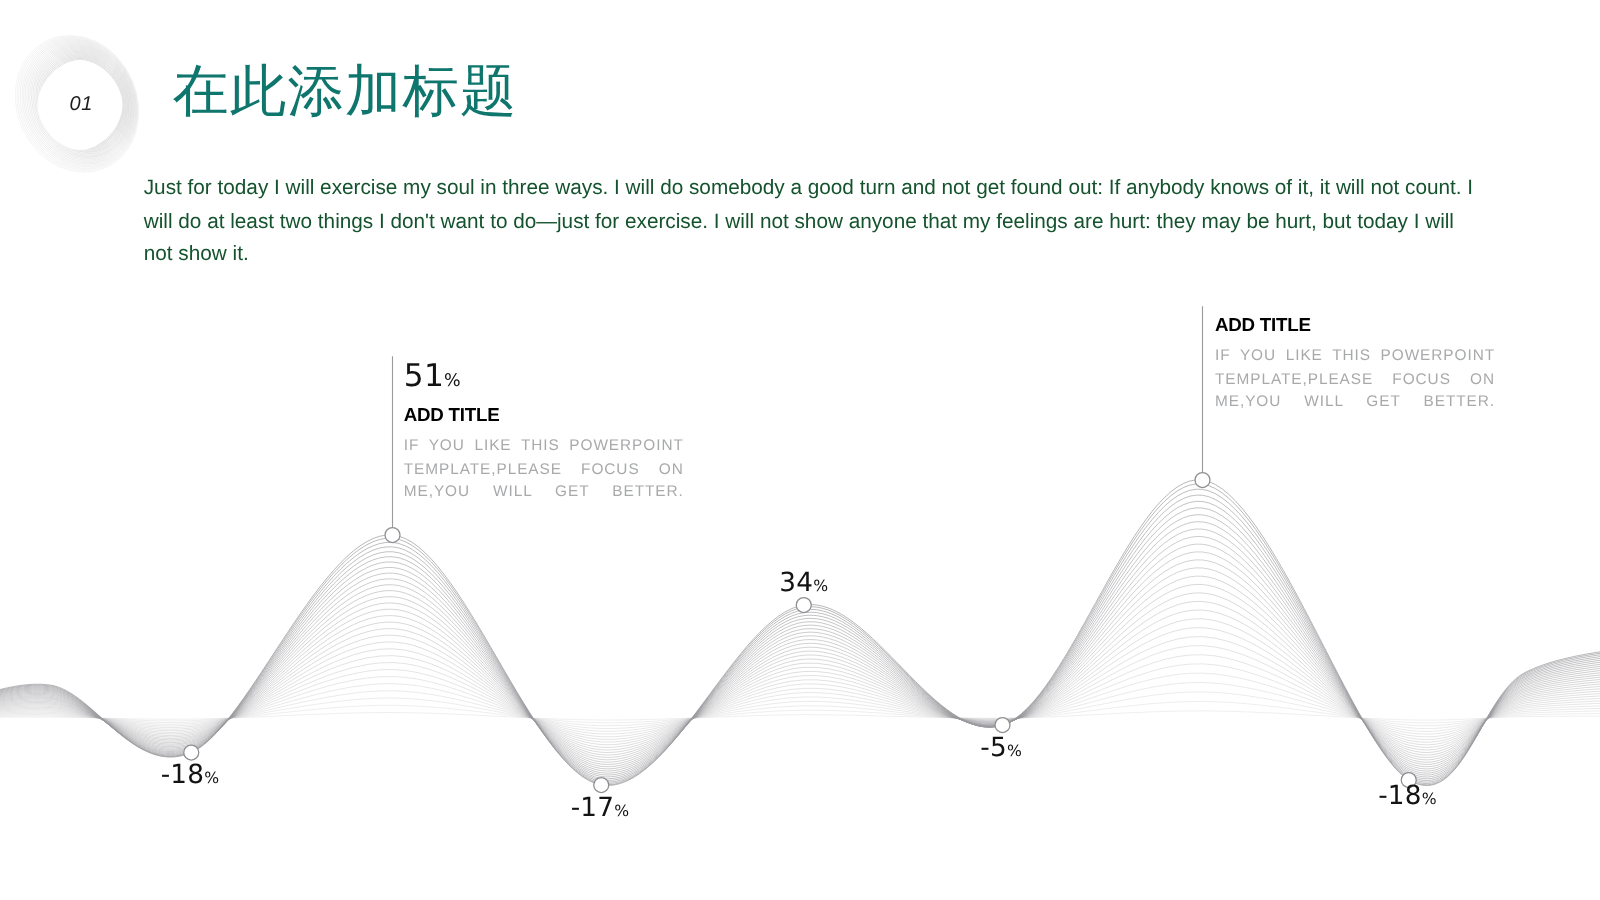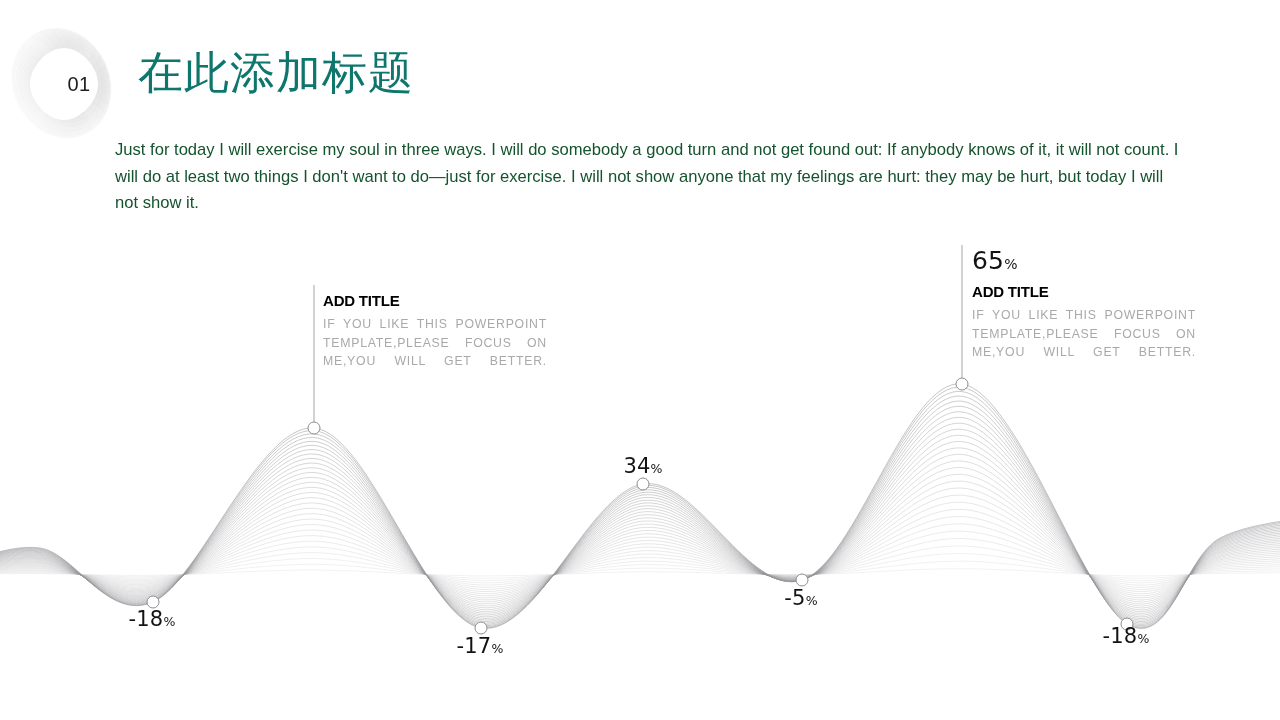--- a/index.html
+++ b/index.html
@@ -20,33 +20,34 @@
   #header-badge {
     position: absolute;
     left: 8px;
     top: 26px;
     width: 112px;
     height: 116px;
   }
   #header-badge svg { display: block; }
   #badge-number {
     position: absolute;
-    left: 14px;
+    left: 0;
     top: 0;
     width: 112px;
     height: 116px;
     display: flex;
     align-items: center;
     justify-content: center;
-    font-size: 20px;
+    font-size: 16px;
     color: #1d1d1d;
     letter-spacing: .5px;
     font-family: "Liberation Sans", sans-serif;
     padding-left: 2px;
     box-sizing: border-box;
+    font-style: italic;
   }
 
   #page-title {
     position: absolute;
     left: 114px;
     top: 44px;
     font-size: 45px;
     line-height: 58px;
     color: #0f766e;
     font-family: "DejaVu Sans", sans-serif;
@@ -250,32 +251,32 @@
     <path id="badge-shape" d="M56,22 C72,22 90,40 90,58 C90,76 72,94 56,94 C40,94 22,76 22,58 C22,40 40,22 56,22 Z" fill="#ffffff" stroke="none"></path>
   </svg>
   <div id="badge-number">01</div>
 </div>
 
 <div id="page-title">在此添加标题</div>
 
 <div id="intro-paragraph">Just for today I will exercise my soul in three ways. I will do somebody a good turn and not get found out: If anybody knows of it, it will not count. I will do at least two things I don't want to do—just for exercise. I will not show anyone that my feelings are hurt: they may be hurt, but today I will not show it.</div>
 
 <div class="callout" id="callout-51">
-  <div class="callout-title">ADD TITLE</div>
-  <div class="callout-body">IF YOU LIKE THIS POWERPOINT TEMPLATE,PLEASE FOCUS ON ME,YOU WILL GET BETTER.</div>
-</div>
-
-<div class="callout" id="callout-65">
   <div class="callout-value">
-    <span>65</span><span class="pct">%</span>
+    <span>51</span><span class="pct">%</span>
   </div>
   <div class="callout-title">ADD TITLE</div>
   <div class="callout-body">IF YOU LIKE THIS POWERPOINT TEMPLATE,PLEASE FOCUS ON ME,YOU WILL GET BETTER.</div>
 </div>
 
+<div class="callout" id="callout-65">
+  <div class="callout-title">ADD TITLE</div>
+  <div class="callout-body">IF YOU LIKE THIS POWERPOINT TEMPLATE,PLEASE FOCUS ON ME,YOU WILL GET BETTER.</div>
+</div>
+
 <div class="point-label centered" id="label-n10">
   <span>-18</span><span class="pct">%</span>
 </div>
 <div class="point-label centered" id="label-n17">
   <span>-17</span><span class="pct">%</span>
 </div>
 <div class="point-label centered" id="label-p25">
   <span>34</span><span class="pct">%</span>
 </div>
 <div class="point-label centered" id="label-n5">

